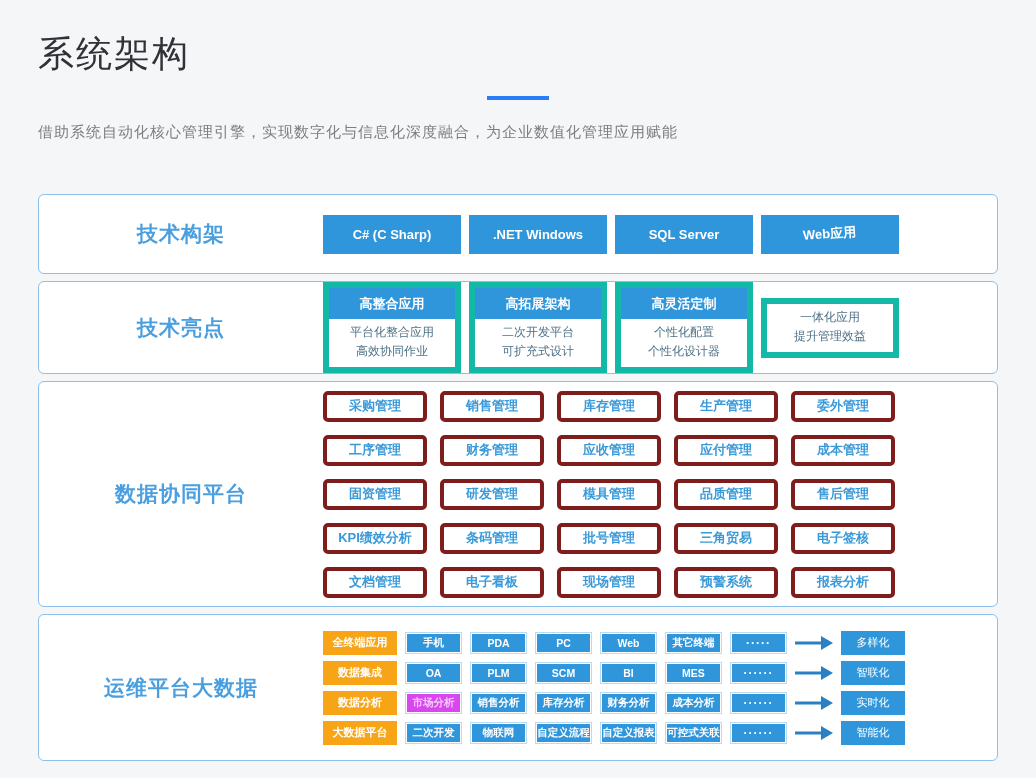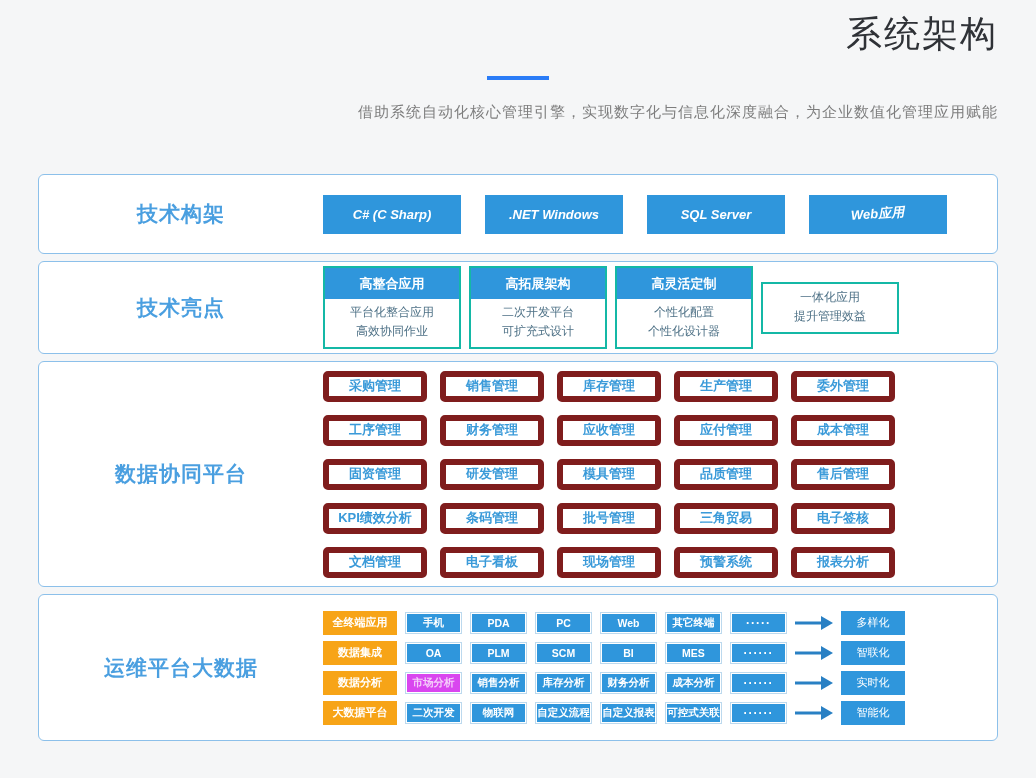--- a/index.html
+++ b/index.html
@@ -5,65 +5,65 @@
   * { margin: 0; padding: 0; box-sizing: border-box; }
   html,body { width: 1036px; }
   body {
     font-family: "Liberation Sans", "DejaVu Sans", sans-serif;
     background: #f5f6f7;
     width: 1036px; height: 778px; overflow: hidden;
   }
   .container { width: 1036px; height: 778px; padding: 0 38px; }
 
   
-  .header { text-align: right; padding-top: 10px; }
+  .header { text-align: left; padding-top: 30px; }
   .page-title { font-size: 36px; color: #2f3237; font-weight: 500; letter-spacing: 2px; }
   .title-underline { width: 62px; height: 4px; background: #2a7cf7; margin: 17px auto 0; }
   .page-subtitle { margin-top: 23px; font-size: 15px; color: #7d7d7d; letter-spacing: 1px; }
 
   
   .box {
     background: #fff; border: 1px solid #8cc0ea; border-radius: 6px;
     display: flex; align-items: center;
   }
   .box + .box { margin-top: 7px; }
   .box-first { margin-top: 52px; }
   .box-label {
     width: 284px; flex: 0 0 284px; text-align: center;
     font-size: 21px; color: #4a9fe0; font-weight: 600; letter-spacing: 1px;
   }
 
   
   .box-tech { height: 80px; }
-  .tech-btns { display: flex; gap: 24px; align-items: flex-start; font-style: italic; }
+  .tech-btns { display: flex; gap: 8px; align-items: flex-start; }
   .tech-btn {
     width: 138px; height: 39px; background: #2f96dc; color: #fff;
     font-size: 13px; font-weight: bold; display: flex; align-items: center; justify-content: center;
   }
   .tilt { display: inline-block; transform: rotate(-4deg); }
 
   
   .box-highlights { height: 93px; }
   .cards { display: flex; gap: 8px; align-items: center; }
-  .card { width: 138px; border: 2px solid #14b8a6; background: #fff; }
+  .card { width: 138px; border: 6px solid #14b8a6; background: #fff; }
   .card-title {
     background: #2f96dc; color: #fff; font-size: 13px; font-weight: bold;
     height: 31px; display: flex; align-items: center; justify-content: center;
   }
   .card-body { padding: 4px 0 6px; }
   .card-line { font-size: 12px; color: #4e7186; text-align: center; line-height: 19px; }
 
   
   .box-modules { height: 226px; }
   .module-grid {
     display: grid; grid-template-columns: repeat(5, 104px);
     gap: 13px 13px;
   }
   .module-btn {
-    height: 31px; background: #fff; border: 6px solid #7f1d1d; border-radius: 5px;
+    height: 31px; background: #fff; border: 4px solid #7f1d1d; border-radius: 5px;
     color: #3a9ad9; font-size: 13px; font-weight: bold;
     display: flex; align-items: center; justify-content: center; white-space: nowrap;
   }
 
   
   .box-bigdata { height: 147px; }
   .flow-rows { display: flex; flex-direction: column; gap: 6px; }
   .flow-row { display: flex; align-items: center; gap: 8px; }
   .cat-label {
     width: 74px; height: 24px; background: #f7a417; color: #fff;

